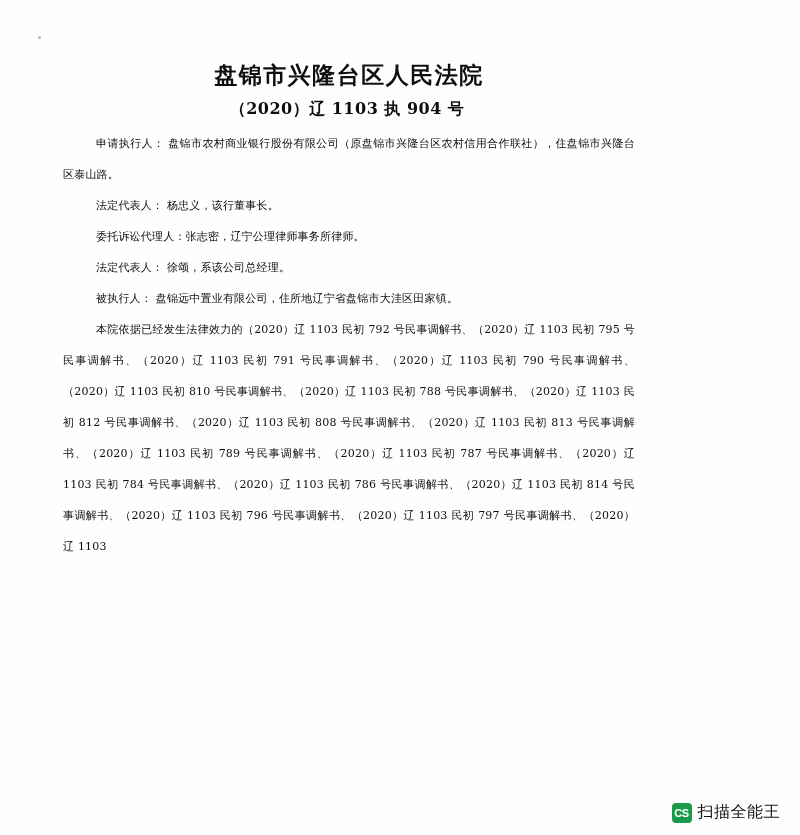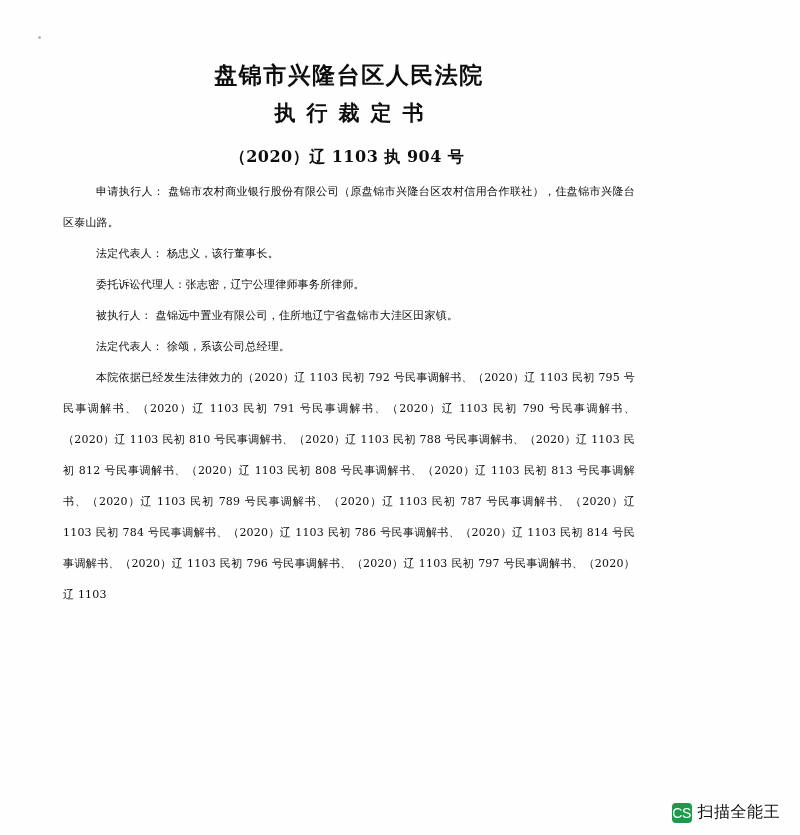--- a/index.html
+++ b/index.html
@@ -86,22 +86,22 @@
     display: flex;
     align-items: center;
     gap: 6px;
   }
   .watermark-badge {
     width: 20px;
     height: 20px;
     background: #1a9b4b;
     border-radius: 4px;
     color: #ffffff;
-    font-size: 14px;
-    font-weight: normal;
+    font-size: 11px;
+    font-weight: bold;
     font-family: "Liberation Sans", sans-serif;
     display: flex;
     align-items: center;
     justify-content: center;
     letter-spacing: -0.5px;
   }
   .watermark-text {
     font-size: 16px;
     color: #111111;
     font-family: "DejaVu Sans", sans-serif;
@@ -112,33 +112,32 @@
 <body>
 
 <div class="page">
 
   <div class="corner-dot"></div>
 
   <div class="doc-body">
 
     <h1 class="doc-title">盘锦市兴隆台区人民法院</h1>
 
-    <h2 class="doc-subtitle">执行裁定书</h2>
 
     <p class="case-number">（2020）辽 1103 执 904 号</p>
 
     <p class="para">申请执行人： 盘锦市农村商业银行股份有限公司（原盘锦市兴隆台区农村信用合作联社），住盘锦市兴隆台区泰山路。</p>
 
     <p class="para">法定代表人： 杨忠义，该行董事长。</p>
 
     <p class="para">委托诉讼代理人：张志密，辽宁公理律师事务所律师。</p>
 
+    <p class="para">法定代表人： 徐颂，系该公司总经理。</p>
+
     <p class="para">被执行人： 盘锦远中置业有限公司，住所地辽宁省盘锦市大洼区田家镇。</p>
-
-    <p class="para">法定代表人： 徐颂，系该公司总经理。</p>
 
 
     <p class="para body-long">本院依据已经发生法律效力的（2020）辽 1103 民初 792 号民事调解书、（2020）辽 1103 民初 795 号民事调解书、（2020）辽 1103 民初 791 号民事调解书、（2020）辽 1103 民初 790 号民事调解书、（2020）辽 1103 民初 810 号民事调解书、（2020）辽 1103 民初 788 号民事调解书、（2020）辽 1103 民初 812 号民事调解书、（2020）辽 1103 民初 808 号民事调解书、（2020）辽 1103 民初 813 号民事调解书、（2020）辽 1103 民初 789 号民事调解书、（2020）辽 1103 民初 787 号民事调解书、（2020）辽 1103 民初 784 号民事调解书、（2020）辽 1103 民初 786 号民事调解书、（2020）辽 1103 民初 814 号民事调解书、（2020）辽 1103 民初 796 号民事调解书、（2020）辽 1103 民初 797 号民事调解书、（2020）辽 1103</p>
 
   </div>
 
   <div class="watermark">
     <span class="watermark-badge">CS</span>
     <span class="watermark-text">扫描全能王</span>
   </div>

